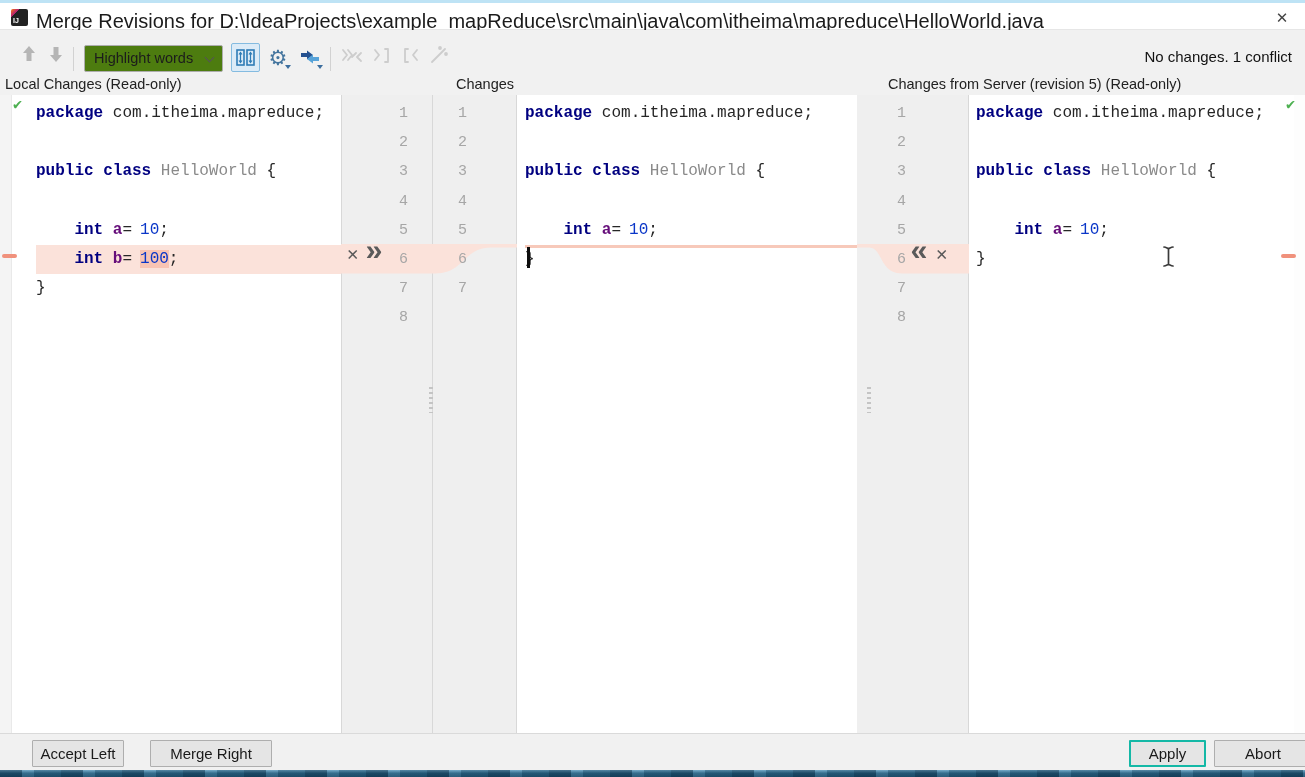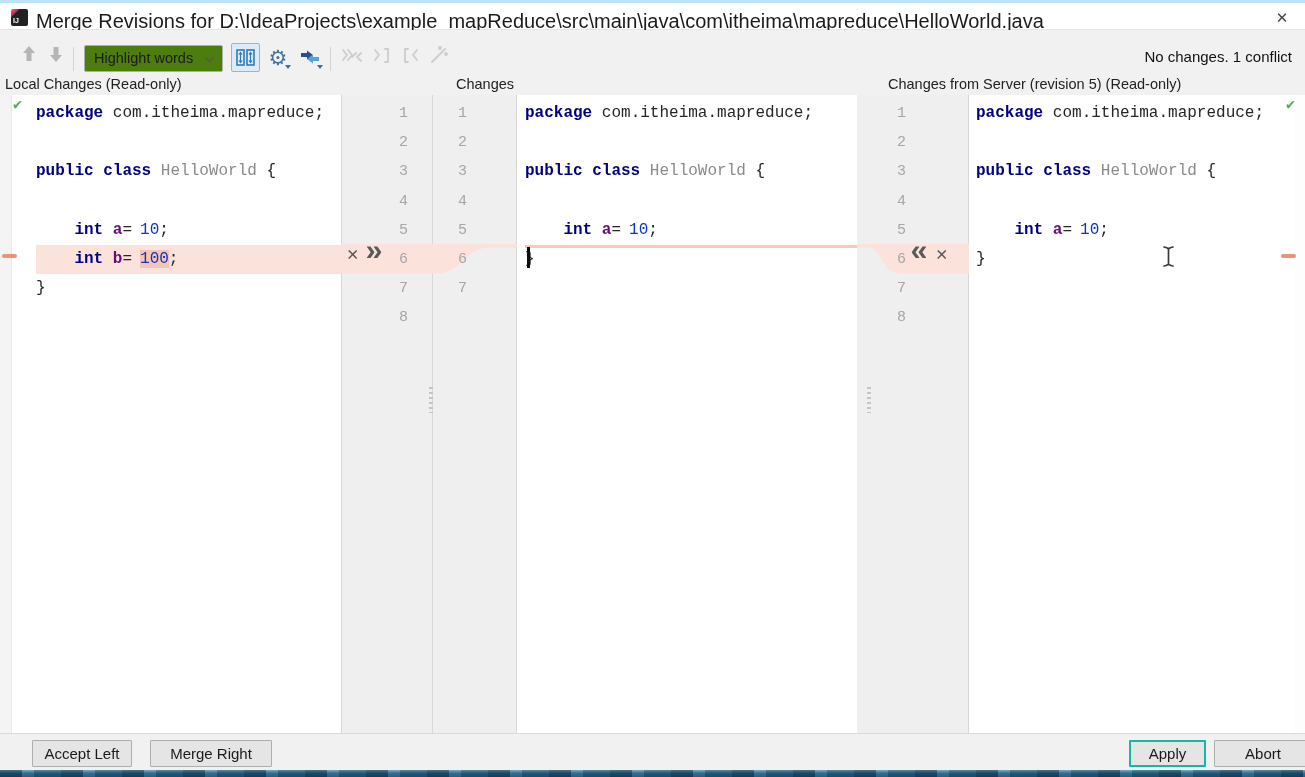--- a/index.html
+++ b/index.html
@@ -288,20 +288,20 @@
     <span class="ibeam" style="left:1162px; top:150px;">
       <svg width="13" height="23" fill="none" stroke="#3a3a3a" stroke-width="1.7" stroke-linecap="round">
         <path d="M2 2 C4 2 5.5 3.5 6.5 3.5 C7.5 3.5 9 2 11 2"></path>
         <path d="M6.5 3.5 V19.5"></path>
         <path d="M2 21 C4 21 5.5 19.5 6.5 19.5 C7.5 19.5 9 21 11 21"></path>
       </svg>
     </span>
   </div>
 
   <div class="footer">
-    <button class="btn" style="left:32px; width:100px;">Accept Left</button>
+    <button class="btn" style="left:32px; width:92px;">Accept Left</button>
     <button class="btn" style="left:150px; width:122px;">Merge Right</button>
     <button class="btn default" style="left:1129px; width:77px;">Apply</button>
     <button class="btn" style="left:1214px; width:98px;">Abort</button>
   </div>
 
   <div class="bottom-strip"></div>
 </div>
 
 </body></html>

